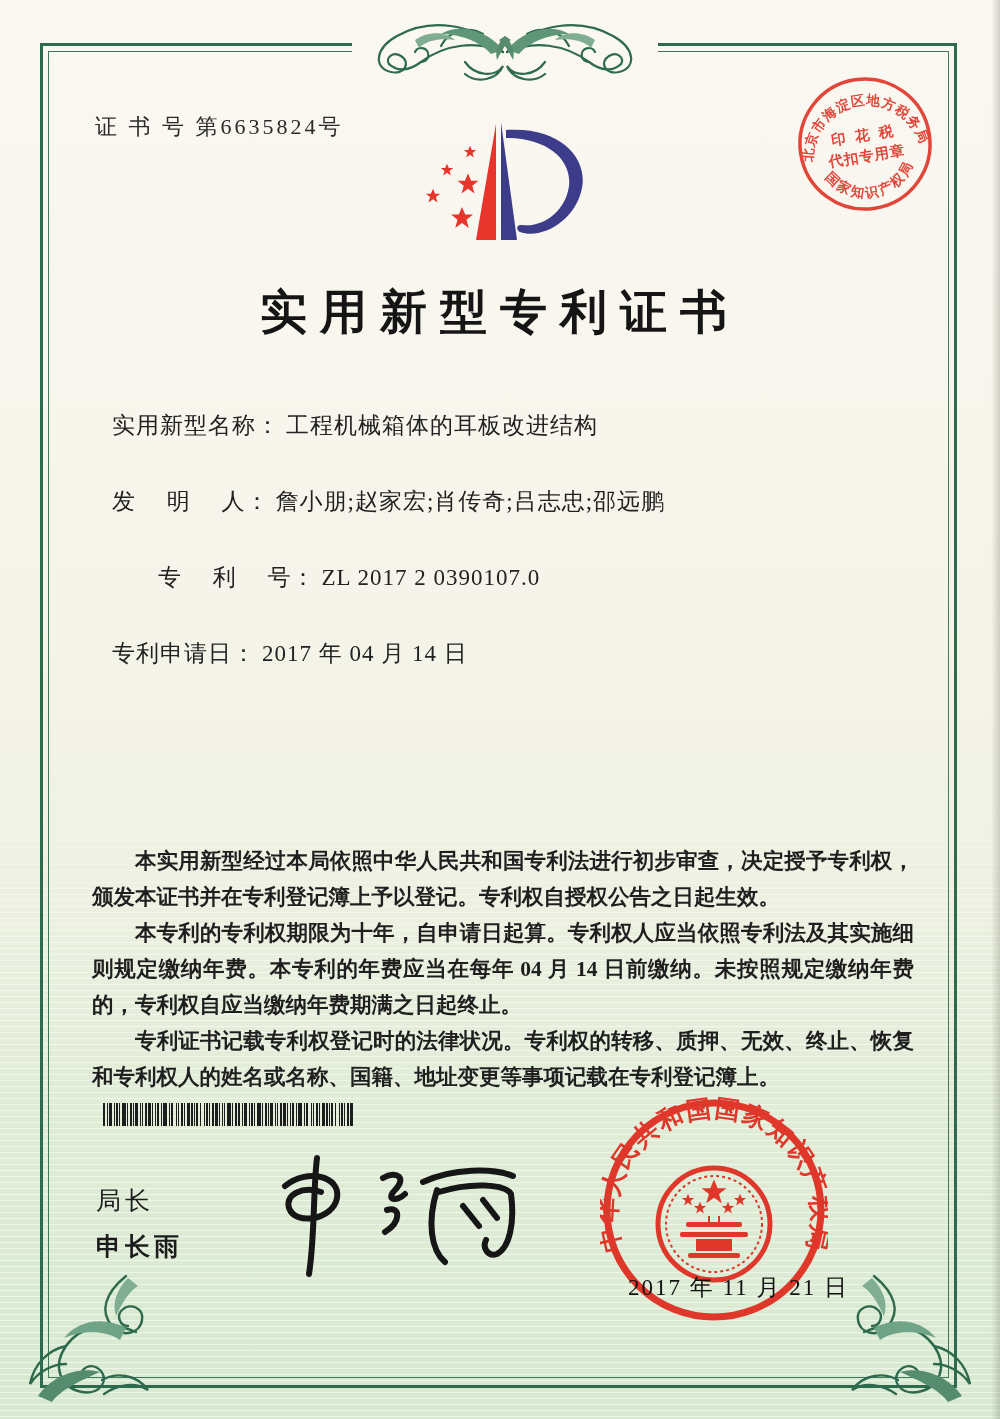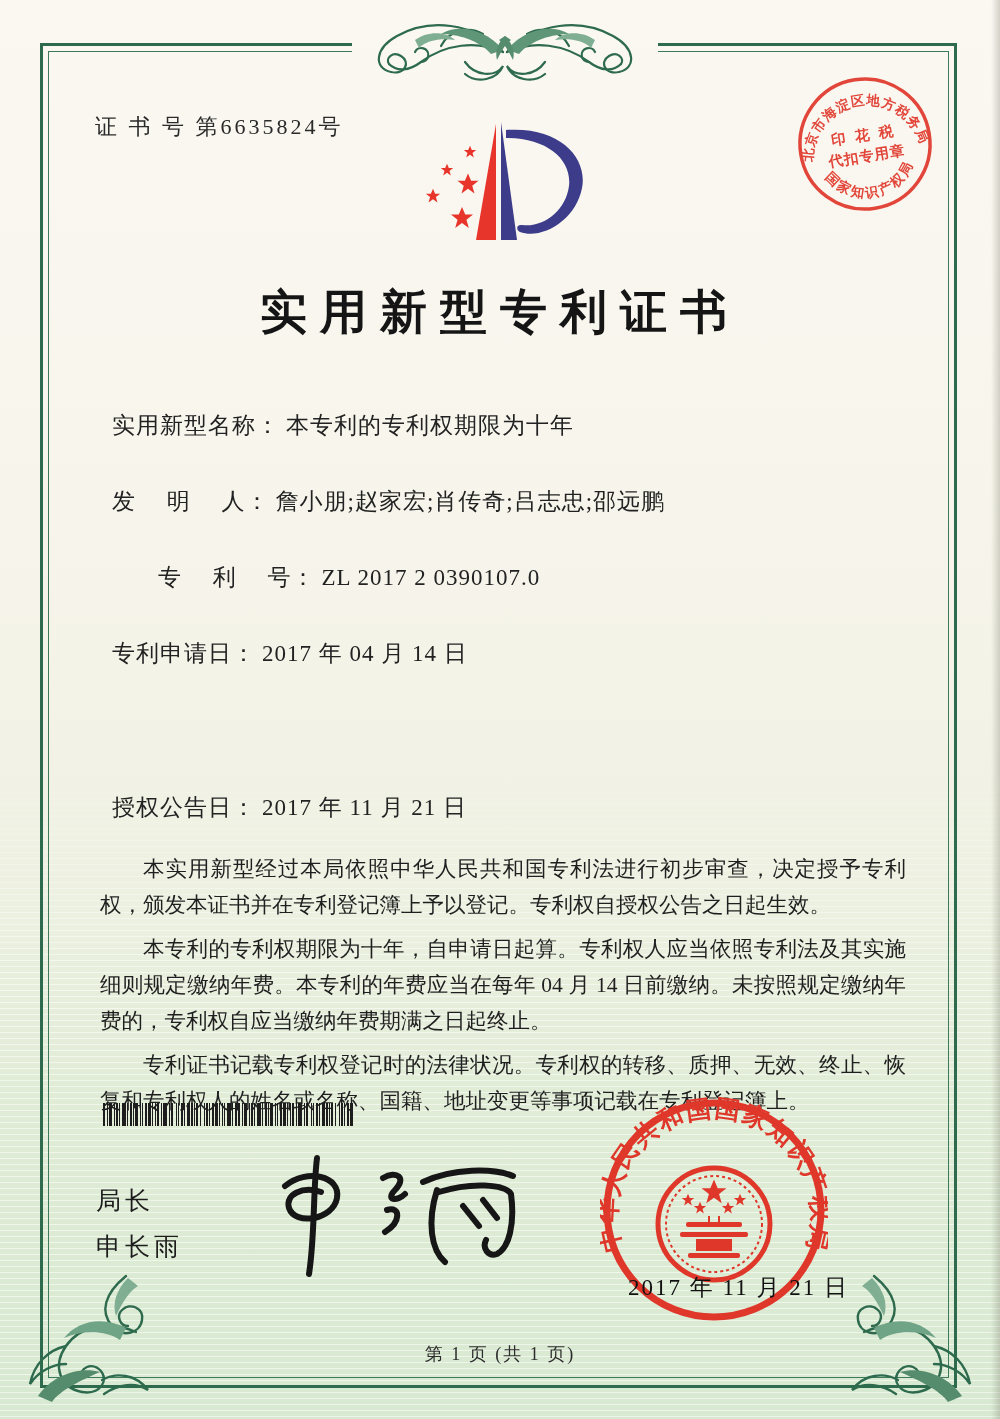--- a/index.html
+++ b/index.html
@@ -29,23 +29,23 @@
   .fl.thin{background:#3d7a5b;}
   
   #cert-no{position:absolute;left:95px;top:112px;font-size:22px;letter-spacing:3px;color:#2a2a2a;}
   #title{position:absolute;left:0;top:281px;width:100%;text-align:center;
          font-size:47px;font-weight:700;letter-spacing:13px;color:#151515;}
   .field-row{position:absolute;left:112px;font-size:23px;color:#222;white-space:nowrap;}
   .field-row .lbl{letter-spacing:1px;}
   .field-row .val{margin-left:6px;letter-spacing:1px;}
   #body-text{position:absolute;left:92px;top:843px;width:822px;
              font-size:21.5px;line-height:36px;text-align:justify;color:#1f1f1f;}
-  #body-text p{margin:8px;text-indent:2em;}
+  #body-text p{margin:0;text-indent:2em;font-weight:bold;}
   #officer-title{position:absolute;left:96px;top:1184px;font-size:25px;letter-spacing:4px;font-family:Liberation Serif, serif;}
-  #officer-name{position:absolute;left:96px;top:1230px;font-size:25px;letter-spacing:4px;}
+  #officer-name{position:absolute;left:96px;top:1230px;font-size:25px;letter-spacing:4px;font-weight:bold;}
   #seal-date{position:absolute;left:628px;top:1272px;font-size:23px;letter-spacing:2px;color:#111;}
   #page-no{position:absolute;left:0;top:1342px;width:100%;text-align:center;font-size:18px;letter-spacing:2px;color:#2c2c2c;}
   svg{display:block;}
   .abs{position:absolute;}
 </style>
 </head>
 <body>
 
 <div id="page">
 
@@ -128,33 +128,30 @@
     <text font-size="13.5" font-weight="bold" fill="#e2463a" letter-spacing="2">
       <textPath href="#stampBotArc" startOffset="50%" text-anchor="middle">国家知识产权局</textPath>
     </text>
     <text x="70" y="66" text-anchor="middle" font-size="14.5" font-weight="bold" fill="#e2463a" letter-spacing="3">印 花 税</text>
     <text x="70" y="87" text-anchor="middle" font-size="14.5" font-weight="bold" fill="#e2463a" letter-spacing="1">代扣专用章</text>
   </svg>
 
   <div id="title">实用新型专利证书</div>
 
   <div class="field-row" style="top:410px;">
-    <span class="lbl">实用新型名称：</span><span class="val">本专利的专利权期限为十年</span>
+    <span class="lbl">实用新型名称：</span><span class="val">工程机械箱体的耳板改进结构</span>
   </div>
   <div class="field-row" style="top:486px;">
     <span class="lbl">发　 明 　人：</span><span class="val">詹小朋;赵家宏;肖传奇;吕志忠;邵远鹏</span>
   </div>
   <div class="field-row" style="top:562px;margin-left:46px;">
     <span class="lbl">专　 利 　号：</span><span class="val">ZL 2017 2 0390107.0</span>
   </div>
   <div class="field-row" style="top:638px;">
     <span class="lbl">专利申请日：</span><span class="val">2017 年 04 月 14 日</span>
-  </div>
-  <div class="field-row" style="top:792px;">
-    <span class="lbl">授权公告日：</span><span class="val">2017 年 11 月 21 日</span>
   </div>
 
   <div id="body-text">
     <p>本实用新型经过本局依照中华人民共和国专利法进行初步审查，决定授予专利权，颁发本证书并在专利登记簿上予以登记。专利权自授权公告之日起生效。</p>
     <p>本专利的专利权期限为十年，自申请日起算。专利权人应当依照专利法及其实施细则规定缴纳年费。本专利的年费应当在每年 04 月 14 日前缴纳。未按照规定缴纳年费的，专利权自应当缴纳年费期满之日起终止。</p>
     <p>专利证书记载专利权登记时的法律状况。专利权的转移、质押、无效、终止、恢复和专利权人的姓名或名称、国籍、地址变更等事项记载在专利登记簿上。</p>
   </div>
 
   <svg class="abs" style="left:103px;top:1103px;" width="250" height="23" viewBox="0 0 250 23">
     <line x1="0" y1="11.5" x2="250" y2="11.5" stroke="#1d1d1d" stroke-width="23" stroke-dasharray="2 2 1 1 3 2 1 1 2 1 1 2 4 1 1 2 2 1 1 1 3 2 1 1 1 2 2 1 3 1 1 2 1 1 2 2 1 1 4 2 1 1 2 3 1 1 1 2 2 1 1 2 3 1 2 1 1 1 2 2 1 3 1 1 2 1 1 2 2 1 3 1 1 2 1 1 1 2 4 1 1 2 2 1"></line>
@@ -201,16 +198,15 @@
         <rect x="96" y="143" width="36" height="12"></rect>
         <rect x="88" y="157" width="52" height="5" rx="2"></rect>
         <rect x="108" y="120" width="2" height="6"></rect>
           <rect x="118" y="120" width="2" height="6"></rect>
       </g>
     </g>
   </svg>
 
   <div id="seal-date">2017 年 11 月 21 日</div>
 
-  <div id="page-no">第 1 页 (共 1 页)</div>
 
   <div id="scan-edge"></div>
 </div>
 
 </body></html>

